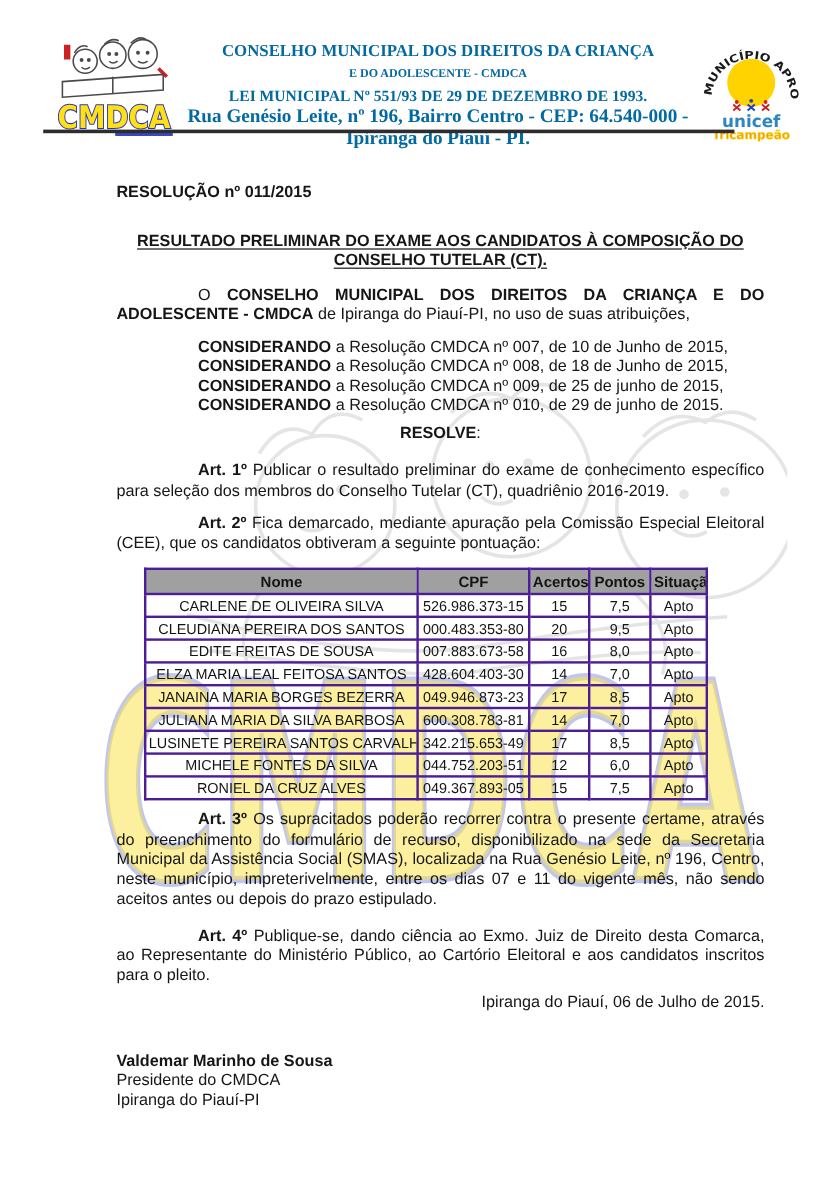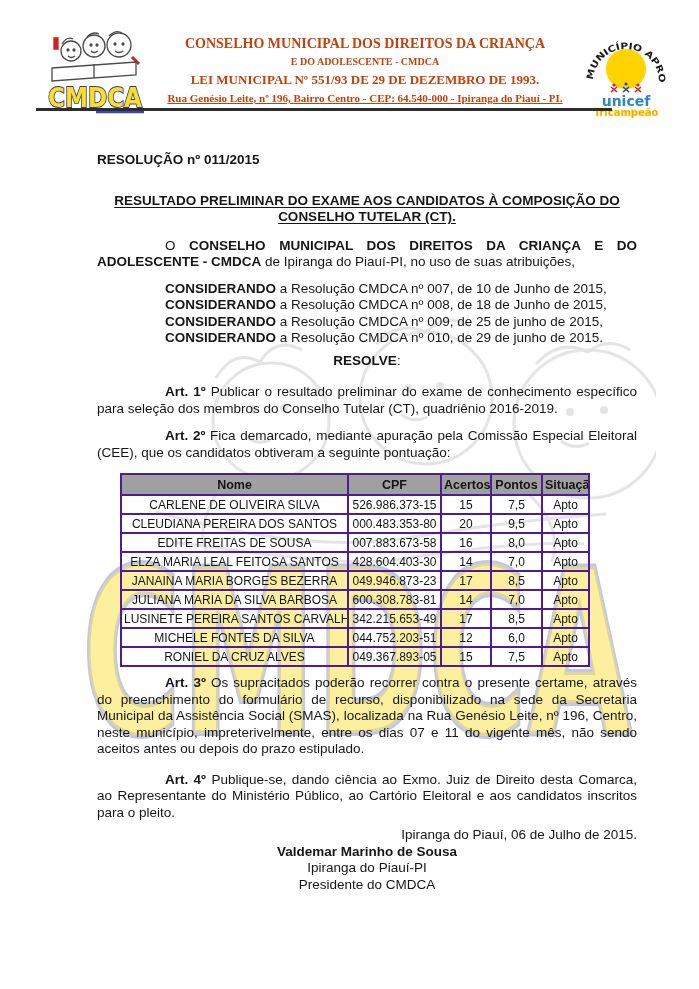--- a/index.html
+++ b/index.html
@@ -9,25 +9,25 @@
   
   .watermark{position:absolute;inset:0;z-index:0;pointer-events:none;}
   .wm-children{position:absolute;left:96px;top:306px;}
   .wm-letters{position:absolute;left:70px;top:548px;}
 
   
   .content{position:absolute;inset:0;z-index:1;}
 
   
   .header-org{position:absolute;left:148px;top:35px;width:434px;text-align:center;
-              font-family:"Liberation Serif",serif;font-weight:bold;color:#c2410c;}
+              font-family:"Liberation Serif",serif;font-weight:bold;color:#0369a1;}
   .org-l1{font-size:14px;line-height:18px;}
   .org-l2{font-size:10px;line-height:17px;}
   .org-l3{font-size:13px;line-height:19px;}
-  .org-l4{font-size:11px;line-height:18px;text-decoration:underline;}
+  .org-l4{font-size:16px;line-height:18px;}
   .header-rule{position:absolute;left:36px;top:108px;width:576px;height:3px;background:#2d2d2d;}
   .logo-cmdca{position:absolute;left:44px;top:30px;width:102px;height:84px;}
   .logo-unicef{position:absolute;left:584px;top:26px;width:84px;height:92px;}
 
   
   .doc{position:absolute;left:97px;top:152px;width:540px;font-size:13.5px;line-height:16.5px;}
   .res-num{font-weight:bold;}
   .doc-title{margin-top:24px;text-align:center;font-weight:bold;
              text-decoration:underline;text-underline-offset:2px;}
   .p-intro{margin-top:12px;text-align:justify;text-indent:68px;}
@@ -42,21 +42,21 @@
   .a4{margin-top:14px;}
 
   
   table.results{margin:12px 0 0 23px;border-collapse:collapse;table-layout:fixed;width:468px;
                 font-size:12px;background:transparent;}
   table.results th, table.results td{border:2px solid #4c1d95;text-align:center;
                 padding:1px 2px;height:15px;line-height:14px;overflow:hidden;white-space:nowrap;color:#141414;}
   table.results th{background:#a0a0a0;height:17px;font-size:12.5px;font-weight:bold;}
 
   .date-line{margin-top:6px;text-align:right;}
-  .sig{text-align:center;line-height:16.5px;}
+  .sig{margin-top:32px;line-height:16.5px;}
   .sig-name{font-weight:bold;}
 </style>
 </head>
 <body>
 
 <div class="page">
 
   <div class="watermark">
     <svg class="wm-children" width="560" height="280" viewBox="0 0 560 280">
       <g fill="none" stroke="#cfcfcf" stroke-width="3" opacity="0.55">
@@ -263,19 +263,19 @@
       </div>
 
       <div class="article a4">
         <b>Art. 4º</b><span> Publique-se, dando ciência ao Exmo. Juiz de Direito desta Comarca, ao Representante do Ministério Público, ao Cartório Eleitoral e aos candidatos inscritos para o pleito.</span>
       </div>
 
       <div class="date-line">Ipiranga do Piauí, 06 de Julho de 2015.</div>
 
       <div class="sig">
         <div class="sig-name">Valdemar Marinho de Sousa</div>
+        <div>Presidente do CMDCA</div>
         <div>Ipiranga do Piauí-PI</div>
-        <div>Presidente do CMDCA</div>
       </div>
 
     </div>
   </div>
 </div>
 
 </body></html>

